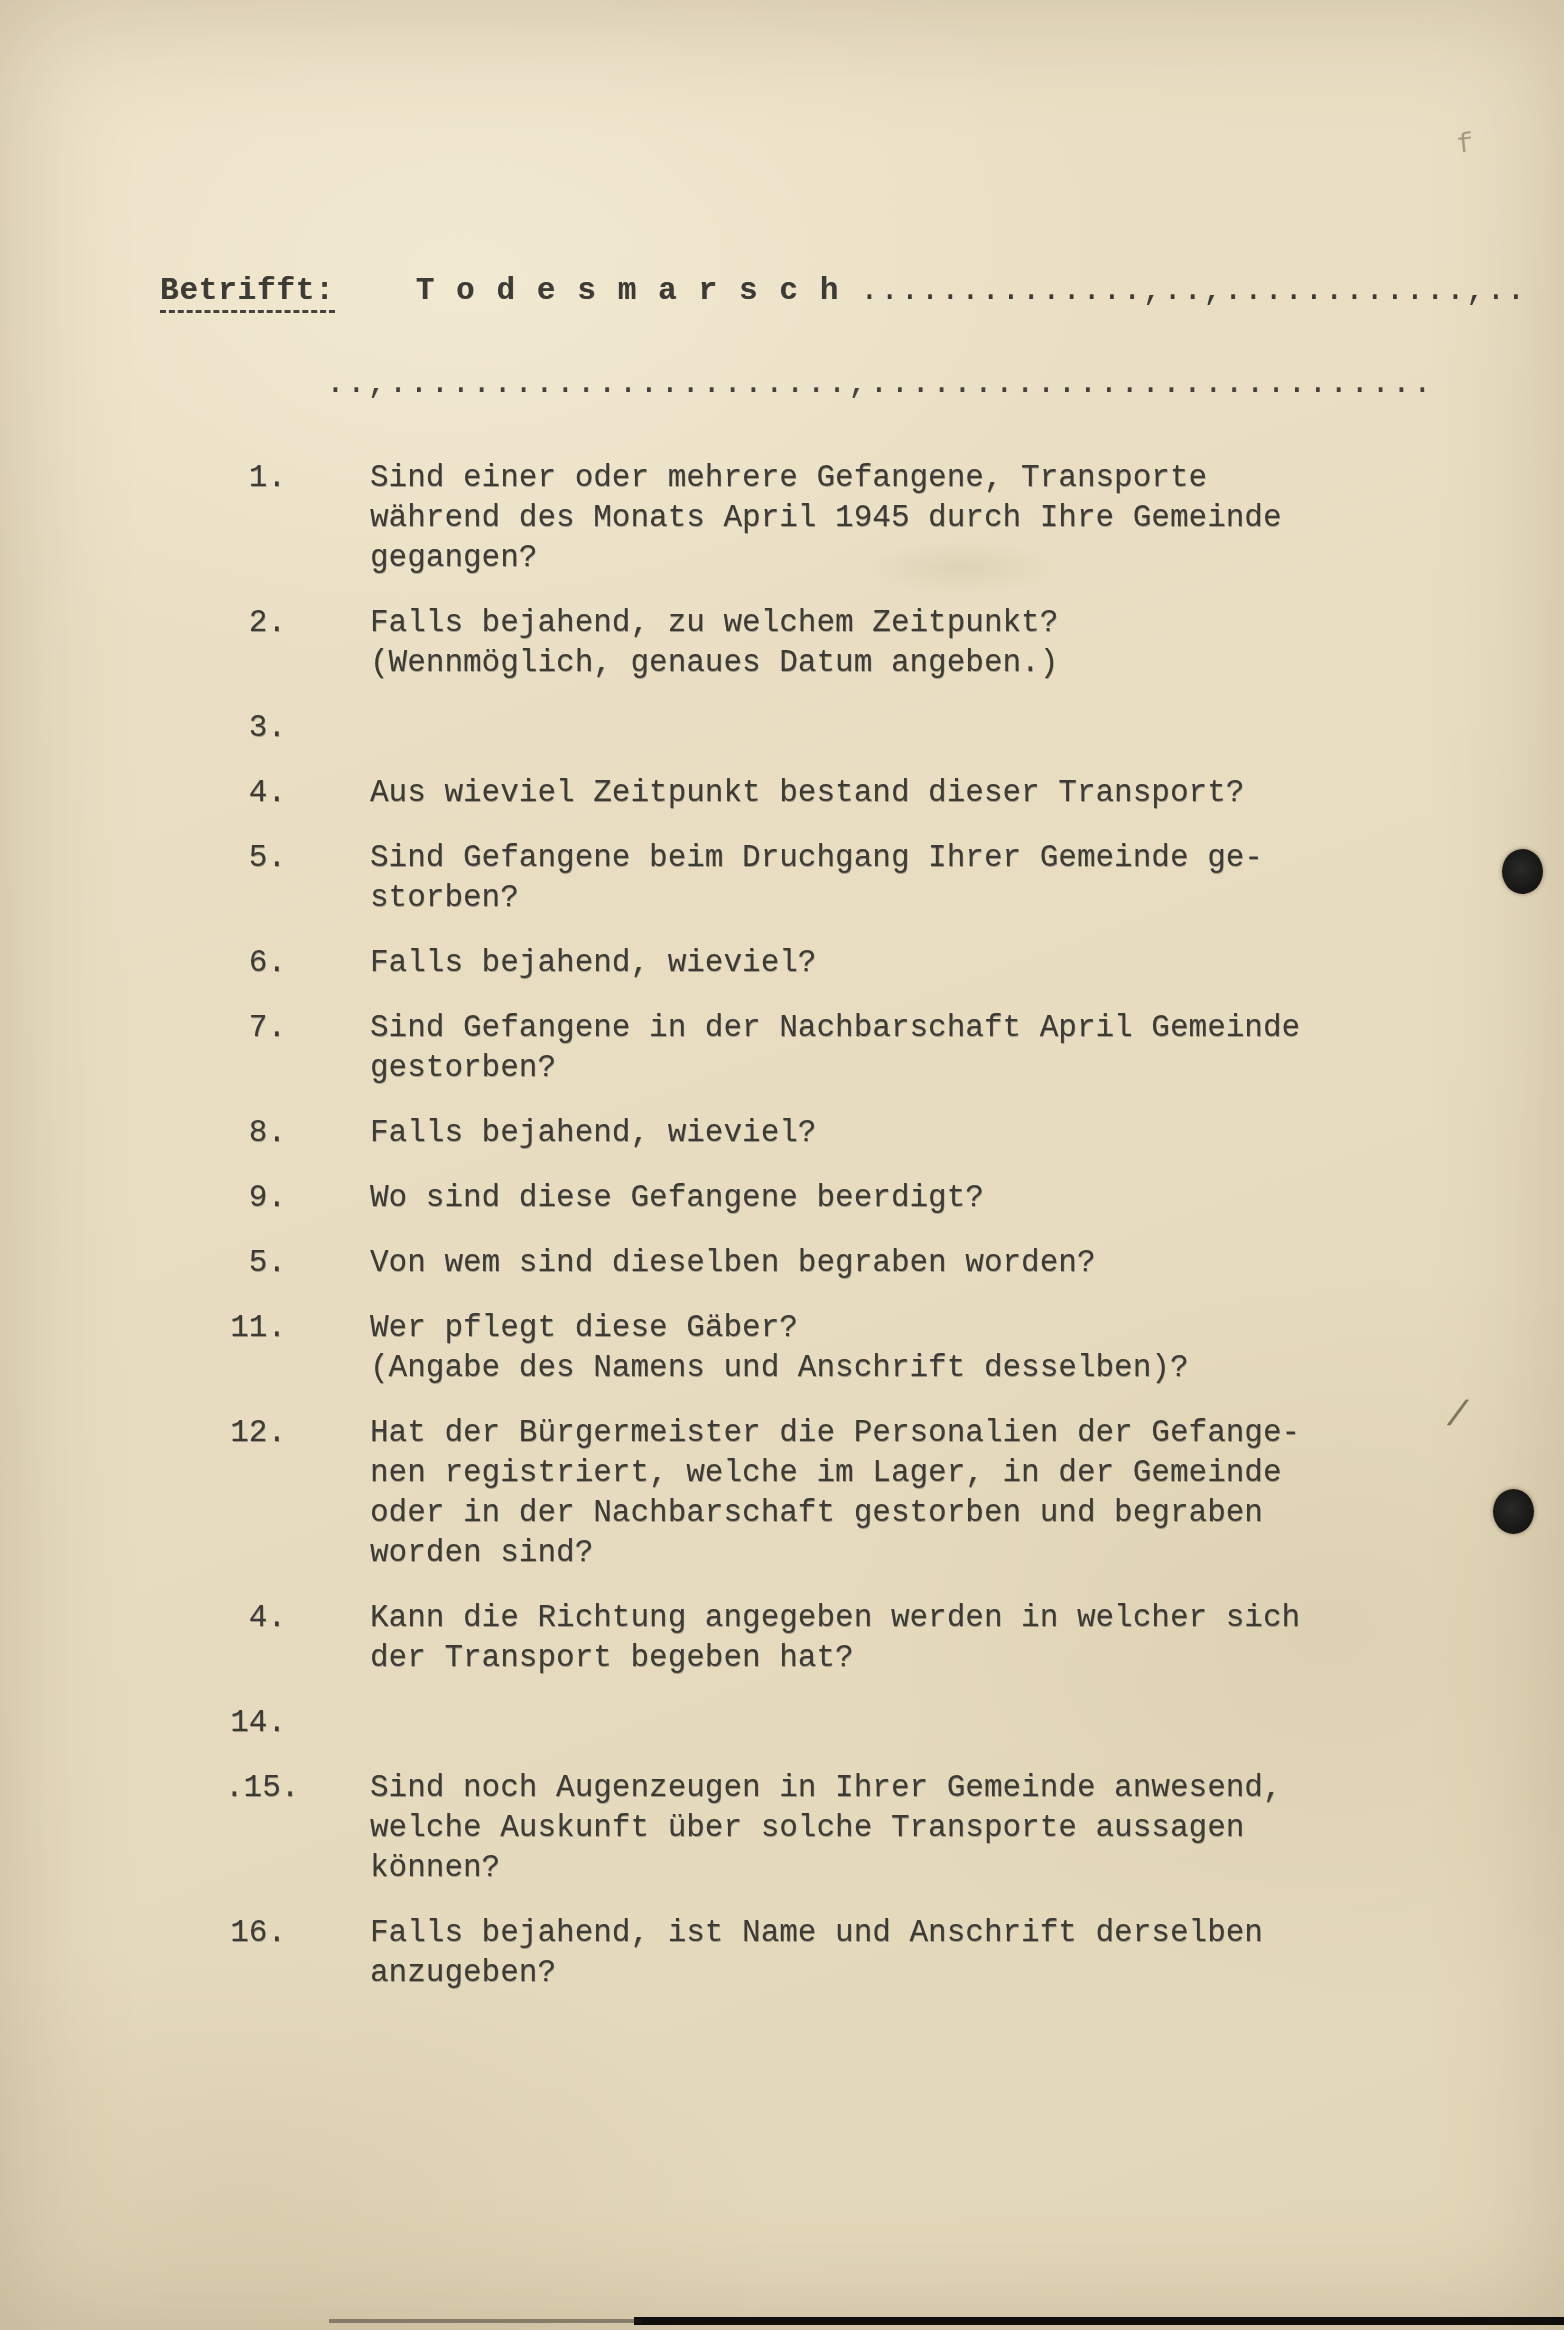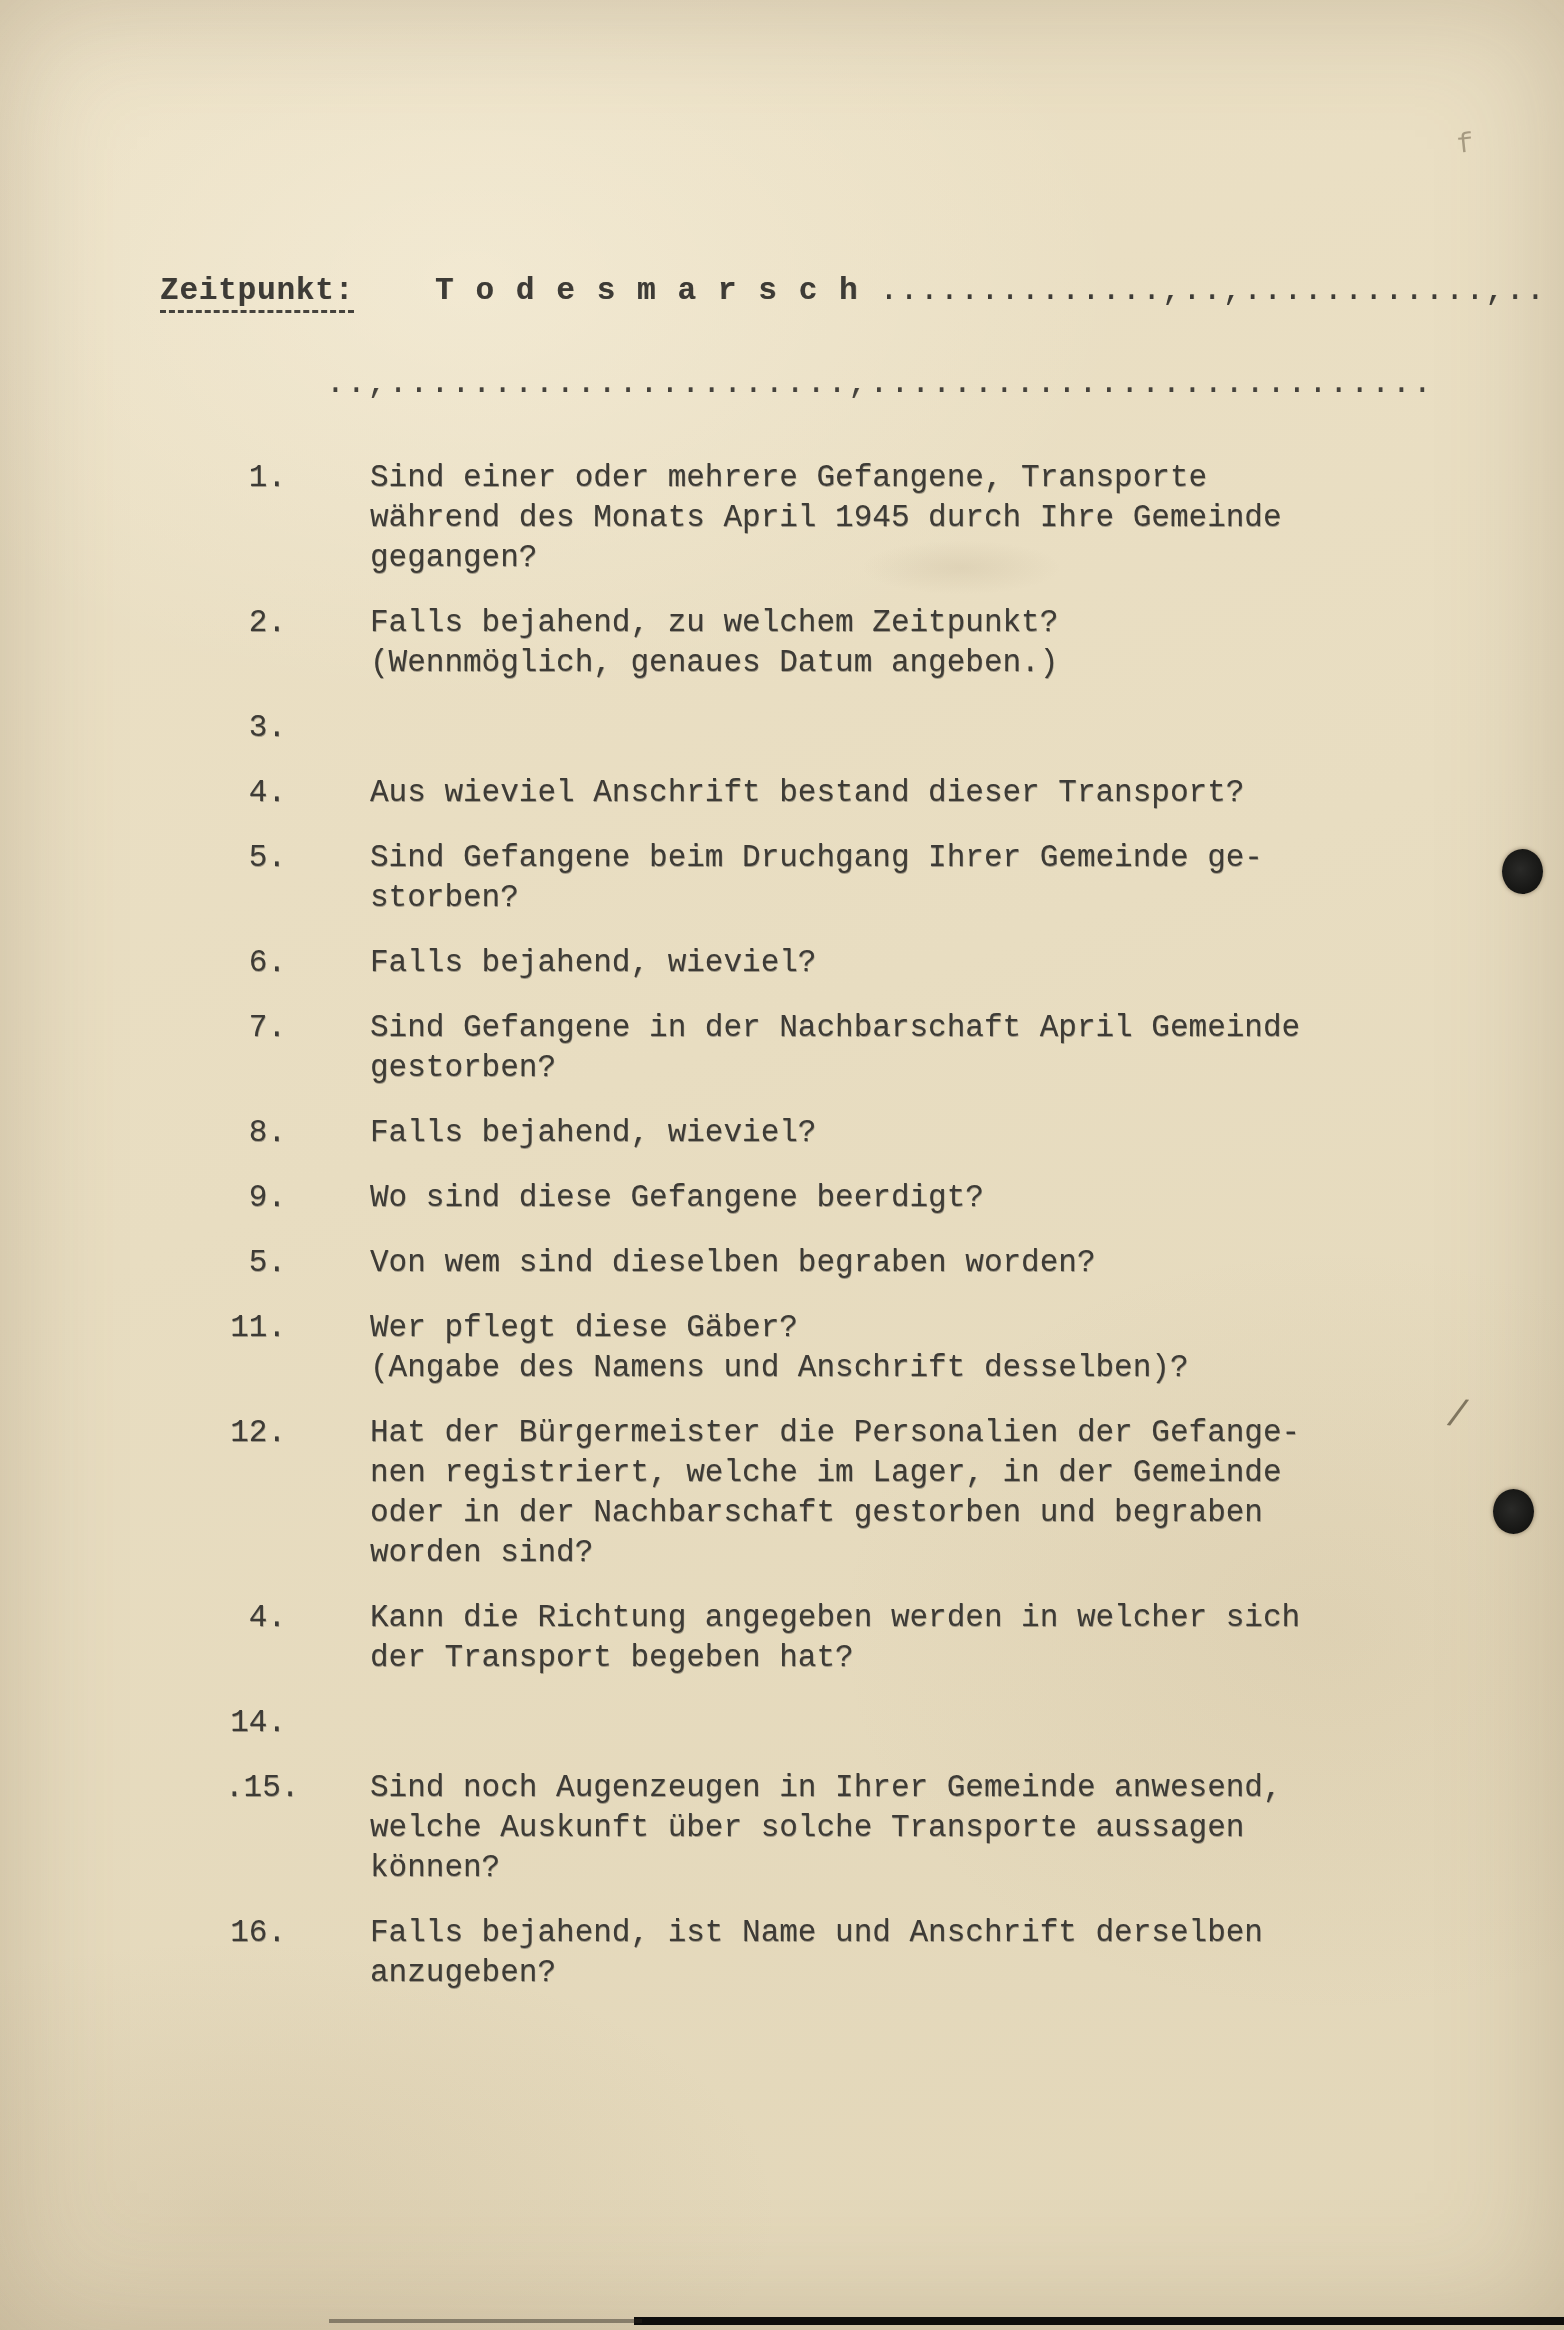--- a/index.html
+++ b/index.html
@@ -119,21 +119,21 @@
     height: 55px;
     background: radial-gradient(ellipse at center, rgba(130,110,80,0.10), rgba(130,110,80,0) 70%);
   }
 </style>
 </head>
 <body>
 
 <div class="page">
 
   <div class="header">
-    <span class="betrifft">Zeitpunkt:</span><span class="subject">T o d e s m a r s c h</span><span class="subject-dots"> ..............,..,............,..</span>
+    <span class="betrifft">Betrifft:</span><span class="subject">T o d e s m a r s c h</span><span class="subject-dots"> ..............,..,............,..</span>
   </div>
 
   <div class="dotline">..,......................,...........................</div>
 
   <div class="questions">
 
     <div class="q">
       <div class="qnum">1.</div>
       <div class="qtext">Sind einer oder mehrere Gefangene, Transporte
 während des Monats April 1945 durch Ihre Gemeinde
@@ -145,21 +145,21 @@
       <div class="qtext">Falls bejahend, zu welchem Zeitpunkt?
 (Wennmöglich, genaues Datum angeben.)</div>
     </div>
 
     <div class="q">
       <div class="qnum">3.</div>
     </div>
 
     <div class="q">
       <div class="qnum">4.</div>
-      <div class="qtext">Aus wieviel Anschrift bestand dieser Transport?</div>
+      <div class="qtext">Aus wieviel Zeitpunkt bestand dieser Transport?</div>
     </div>
 
     <div class="q">
       <div class="qnum">5.</div>
       <div class="qtext">Sind Gefangene beim Druchgang Ihrer Gemeinde ge-
 storben?</div>
     </div>
 
     <div class="q">
       <div class="qnum">6.</div>

